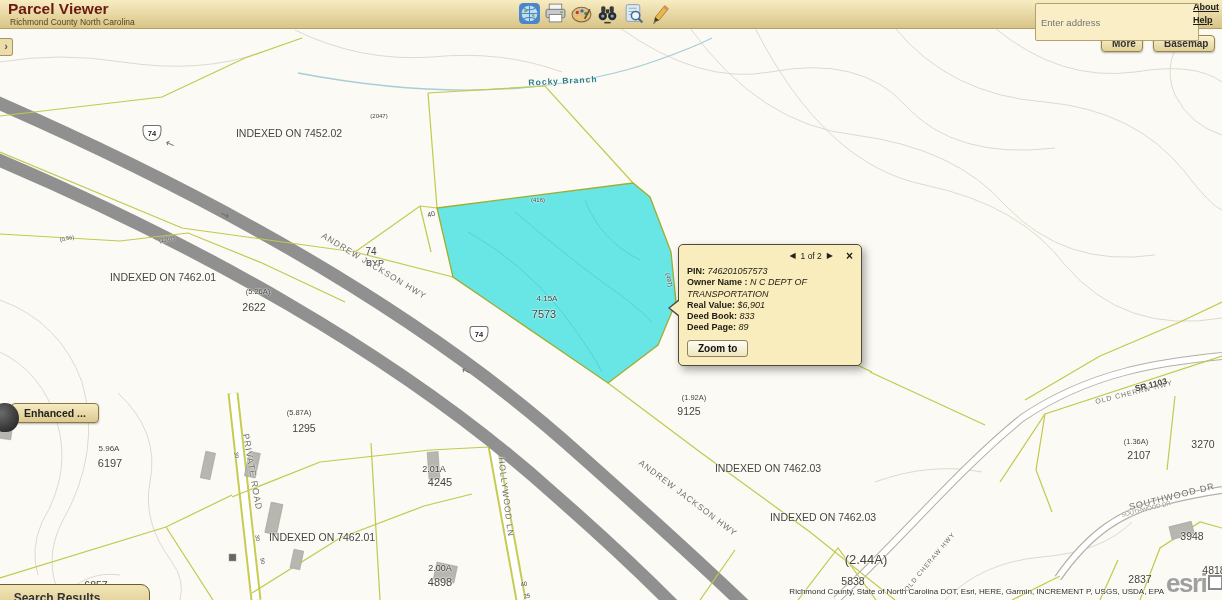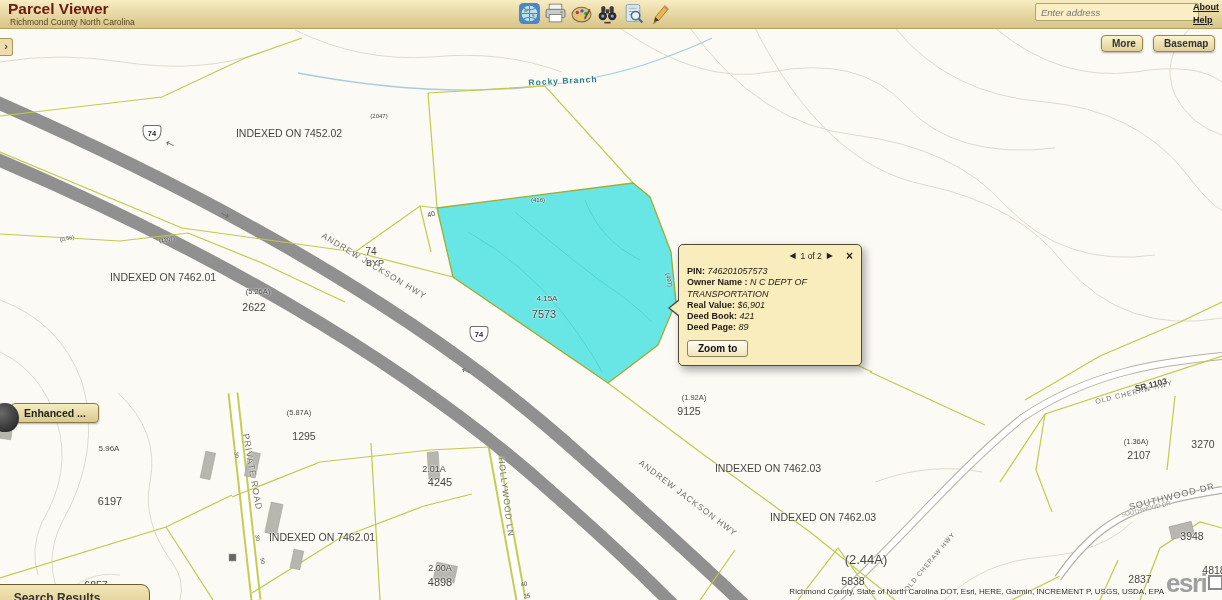--- a/index.html
+++ b/index.html
@@ -15,22 +15,22 @@
   .hwyarrow{position:absolute;font-size:11px;color:#6f6f6f;font-family:"DejaVu Sans",sans-serif;line-height:1}
 
   
   .header{position:absolute;left:0;top:0;width:100%;height:28px;z-index:6;
           background:linear-gradient(#f7ecc2,#d8c487);border-bottom:1px solid #b3a065}
   .title{position:absolute;left:8px;top:0;font-size:15.5px;font-weight:700;color:#6b1a0e}
   .subtitle{position:absolute;left:10px;top:17px;font-size:8.5px;color:#54451f}
   .toolbar{position:absolute;left:518px;top:2px;display:flex;gap:3px}
   .ticon{width:23px;height:23px;display:block;cursor:pointer}
   .address{position:absolute;left:1035px;top:3px;width:152px;height:12px;background:#f9eec6;
-           border:1px solid #b3a26b;border-radius:2px;font-style:italic;font-size:9.5px;
-           color:#8d8d7c;padding:2px 5px;font-family:inherit}
+           border:1px solid #b3a26b;border-radius:2px;font-size:9.5px;
+           color:#8d8d7c;padding:12px 5px;font-family:inherit}
   .hlinks{position:absolute;right:3px;top:1px;display:flex;flex-direction:column;align-items:flex-start}
   .hlinks a{font-size:9px;color:#1d1d1d;text-decoration:underline;font-weight:700;line-height:12.5px;cursor:pointer}
 
   
   .latlon{position:absolute;left:25px;top:28px;z-index:4;font-size:11.5px;font-weight:700;color:#0c0c0c;
           display:flex;gap:26px;text-shadow:0 0 2px #fff,0 0 2px #fff}
   .btn{position:absolute;z-index:4;background:linear-gradient(#fcf3ce,#e1d199);border:1px solid #97854e;
        border-radius:4px;font-weight:700;font-size:10px;color:#333;padding:2px 10px;
        box-shadow:0 1px 2px rgba(0,0,0,.3);font-family:inherit;cursor:pointer}
   .more{left:1101px;top:35px;width:42px}
@@ -186,23 +186,23 @@
       <div class="mlabel" style="left: 431px; top: 214px; font-size: 7px; transform: translate(-50%, -50%) rotate(-15deg);">40</div>
       <div class="mlabel" style="left: 538px; top: 200px; font-size: 6px; transform: translate(-50%, -50%) rotate(0deg);">(416)</div>
       <div class="mlabel" style="left: 669px; top: 280px; font-size: 6px; transform: translate(-50%, -50%) rotate(80deg);">(497)</div>
       <div class="mlabel" style="left: 547px; top: 299px; font-size: 8px; transform: translate(-50%, -50%) rotate(0deg);">4.15A</div>
       <div class="mlabel" style="left: 544px; top: 314px; font-size: 11px; transform: translate(-50%, -50%) rotate(0deg);">7573</div>
       <div class="mlabel" style="left: 694px; top: 398px; font-size: 7.5px; transform: translate(-50%, -50%) rotate(0deg);">(1.92A)</div>
       <div class="mlabel" style="left: 689px; top: 411px; font-size: 10.5px; transform: translate(-50%, -50%) rotate(0deg);">9125</div>
       <div class="mlabel" style="left: 768px; top: 468px; font-size: 10.5px; transform: translate(-50%, -50%) rotate(0deg);">INDEXED ON 7462.03</div>
       <div class="mlabel" style="left: 823px; top: 517px; font-size: 10.5px; transform: translate(-50%, -50%) rotate(0deg);">INDEXED ON 7462.03</div>
       <div class="mlabel" style="left: 109px; top: 449px; font-size: 8px; transform: translate(-50%, -50%) rotate(0deg);">5.96A</div>
-      <div class="mlabel" style="left: 110px; top: 463px; font-size: 11px; transform: translate(-50%, -50%) rotate(0deg); margin-top: 38px;">6197</div>
+      <div class="mlabel" style="left: 110px; top: 463px; font-size: 11px; transform: translate(-50%, -50%) rotate(0deg);">6197</div>
       <div class="mlabel" style="left: 299px; top: 413px; font-size: 7.5px; transform: translate(-50%, -50%) rotate(0deg);">(5.87A)</div>
-      <div class="mlabel" style="left: 304px; top: 428px; font-size: 10.5px; transform: translate(-50%, -50%) rotate(0deg); margin-top: 8px;">1295</div>
+      <div class="mlabel" style="left: 304px; top: 428px; font-size: 10.5px; transform: translate(-50%, -50%) rotate(0deg);">1295</div>
       <div class="mlabel" style="left: 252px; top: 472px; font-size: 9px; transform: translate(-50%, -50%) rotate(80deg); color: rgb(110, 110, 100); letter-spacing: 1px;">PRIVATE ROAD</div>
       <div class="mlabel" style="left: 434px; top: 469px; font-size: 9px; transform: translate(-50%, -50%) rotate(0deg);">2.01A</div>
       <div class="mlabel" style="left: 440px; top: 482px; font-size: 11px; transform: translate(-50%, -50%) rotate(0deg); text-align: center;">4245</div>
       <div class="mlabel" style="left: 506px; top: 497px; font-size: 8.5px; transform: translate(-50%, -50%) rotate(83deg); color: rgb(110, 110, 100); letter-spacing: 1px;">HOLLYWOOD LN</div>
       <div class="mlabel" style="left: 440px; top: 568px; font-size: 9px; transform: translate(-50%, -50%) rotate(0deg);">2.00A</div>
       <div class="mlabel" style="left: 440px; top: 582px; font-size: 11px; transform: translate(-50%, -50%) rotate(0deg);">4898</div>
       <div class="mlabel" style="left: 322px; top: 537px; font-size: 10.5px; transform: translate(-50%, -50%) rotate(0deg);">INDEXED ON 7462.01</div>
       <div class="mlabel" style="left: 96px; top: 585px; font-size: 10.5px; transform: translate(-50%, -50%) rotate(0deg);">6857</div>
       <div class="mlabel" style="left: 1134px; top: 392px; font-size: 7px; transform: translate(-50%, -50%) rotate(-14deg); color: rgb(110, 110, 100); letter-spacing: 1px;">OLD CHERAW HWY</div>
       <div class="mlabel" style="left: 1151px; top: 385px; font-size: 8.5px; transform: translate(-50%, -50%) rotate(-14deg); font-weight: 700;">SR 1103</div>
@@ -305,21 +305,21 @@
     <div class="phead">
       <span class="pnav">◀</span>
       <span class="ppager">1 of 2</span>
       <span class="pnav">▶</span>
       <span class="pclose">×</span>
     </div>
     <div class="pbody">
         <div class="pfield"><span class="plabel">PIN: </span><span class="pvalue">746201057573</span></div>
         <div class="pfield"><span class="plabel">Owner Name : </span><span class="pvalue">N C DEPT OF TRANSPORTATION</span></div>
         <div class="pfield"><span class="plabel">Real Value: </span><span class="pvalue">$6,901</span></div>
-        <div class="pfield"><span class="plabel">Deed Book: </span><span class="pvalue">421</span></div>
+        <div class="pfield"><span class="plabel">Deed Book: </span><span class="pvalue">833</span></div>
         <div class="pfield"><span class="plabel">Deed Page: </span><span class="pvalue">89</span></div>
       </div>
     <button class="pzoom">Zoom to</button>
   </div>
 
   <div class="esri">
     <span class="esri-text">esri</span>
     <span class="esri-box"></span>
   </div>
   <div class="attribution">Richmond County, State of North Carolina DOT, Esri, HERE, Garmin, INCREMENT P, USGS, USDA, EPA</div>

